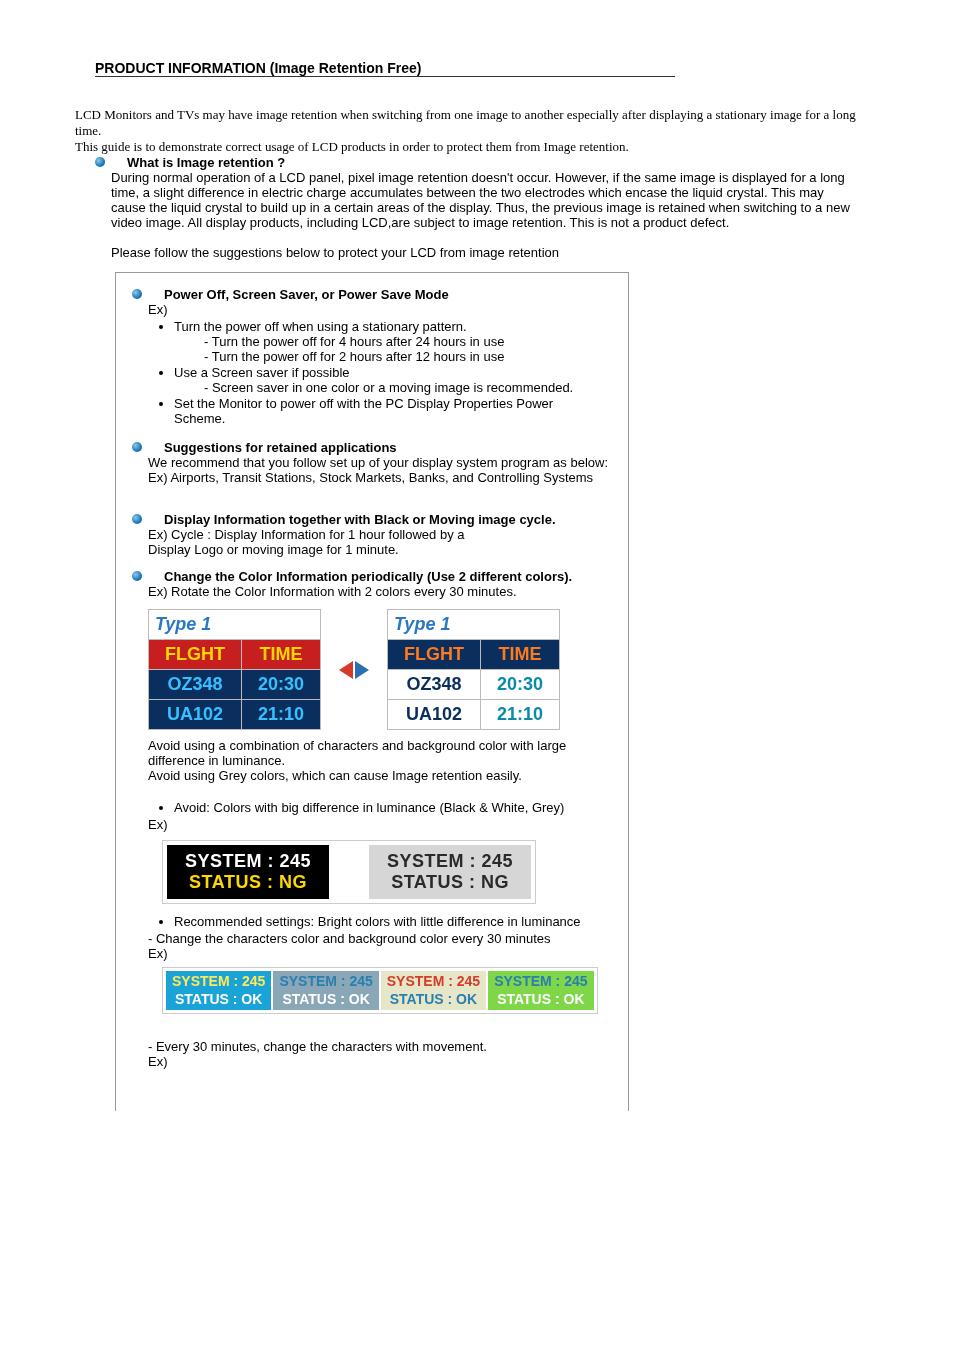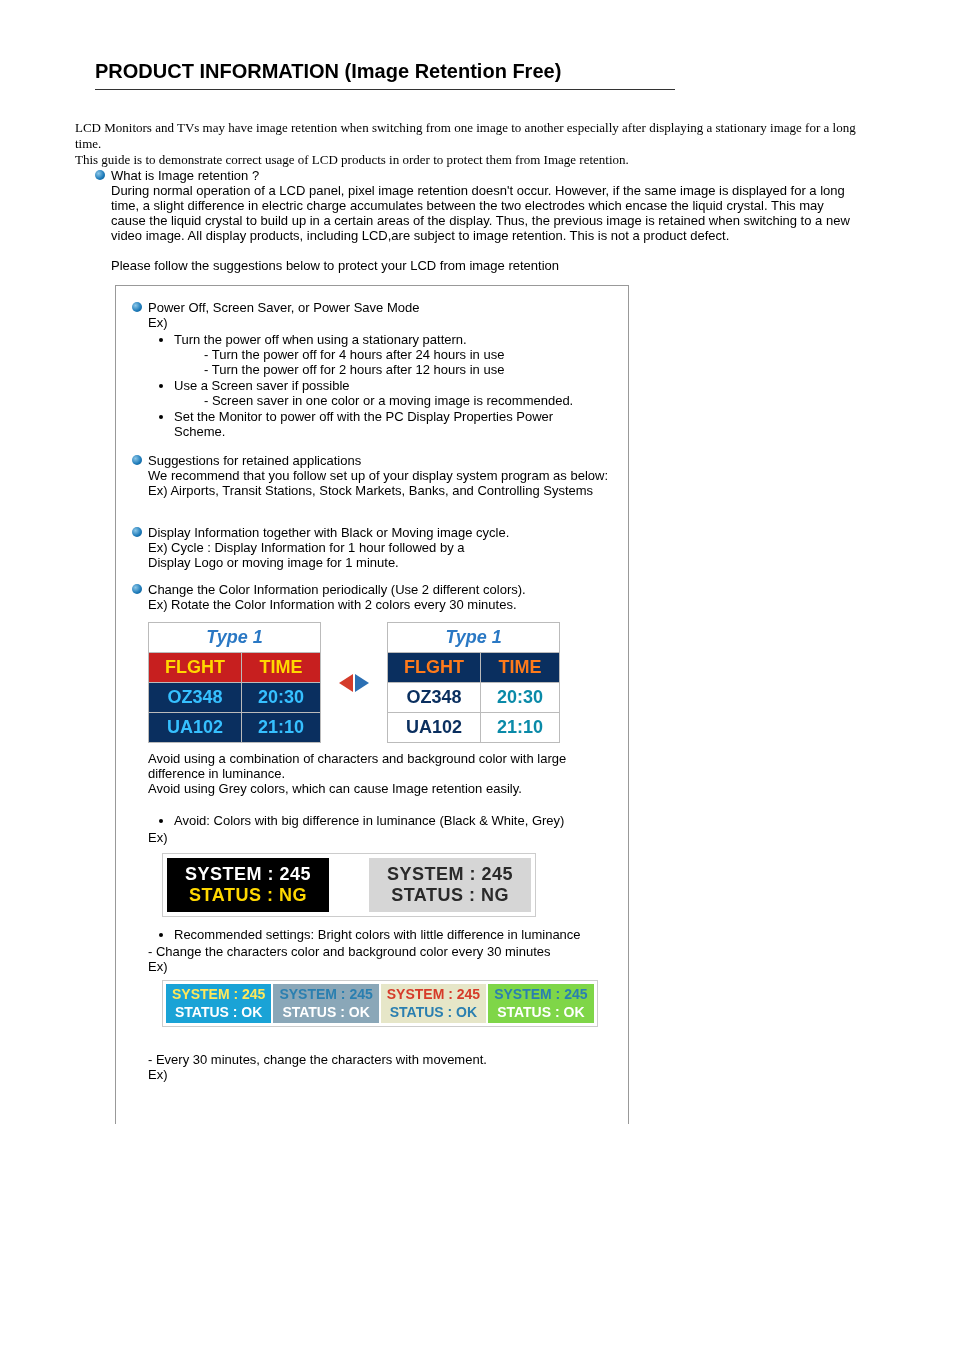--- a/index.html
+++ b/index.html
@@ -5,23 +5,22 @@
   body {
     font-family: Arial, Helvetica, sans-serif;
     font-size: 13px;
     color: #000;
     margin: 0;
     padding: 60px 95px;
     width: 954px;
     box-sizing: border-box;
   }
   .page-title {
-    font-size: 20px;
-    font-weight: bold;
-    margin-bottom: 6px;
+    font-size: 14px;
+    font-weight: bold;
   }
   hr.rule {
     border: none;
     border-top: 1px solid #333;
     margin: 0 0 30px 0;
     width: 580px;
   }
   .intro {
     margin-left: -20px;
     font-family: Liberation Serif, serif;
@@ -34,21 +33,21 @@
     vertical-align: top;
     margin-top: 2px;
     margin-right: 6px;
   }
   .sec {
     display: flex;
     align-items: flex-start;
     margin-bottom: 12px;
   }
   .sec .body { flex: 1; }
-  .sec .heading { font-weight: normal; }
+  .sec .heading { font-weight: bold; margin-left: 16px; }
   .outer-box {
     border: 1px solid #999;
     border-bottom: none;
     padding: 14px 16px 30px 16px;
     margin-left: 20px;
     width: 514px;
     box-sizing: border-box;
   }
   ul.disc {
     list-style-type: disc;
@@ -63,21 +62,21 @@
     gap: 18px;
     margin: 10px 0 8px 0;
   }
   .ft {
     border-collapse: collapse;
     font-family: Arial, sans-serif;
     font-weight: bold;
     font-size: 18px;
   }
   .ft caption {
-    text-align: center;
+    text-align: left;
     color: #2a78c4;
     font-style: italic;
     font-weight: bold;
     font-size: 18px;
     padding: 4px 6px;
     border: 1px solid #bbb;
     border-bottom: none;
   }
   .ft td, .ft th {
     border: 1px solid #bbb;

